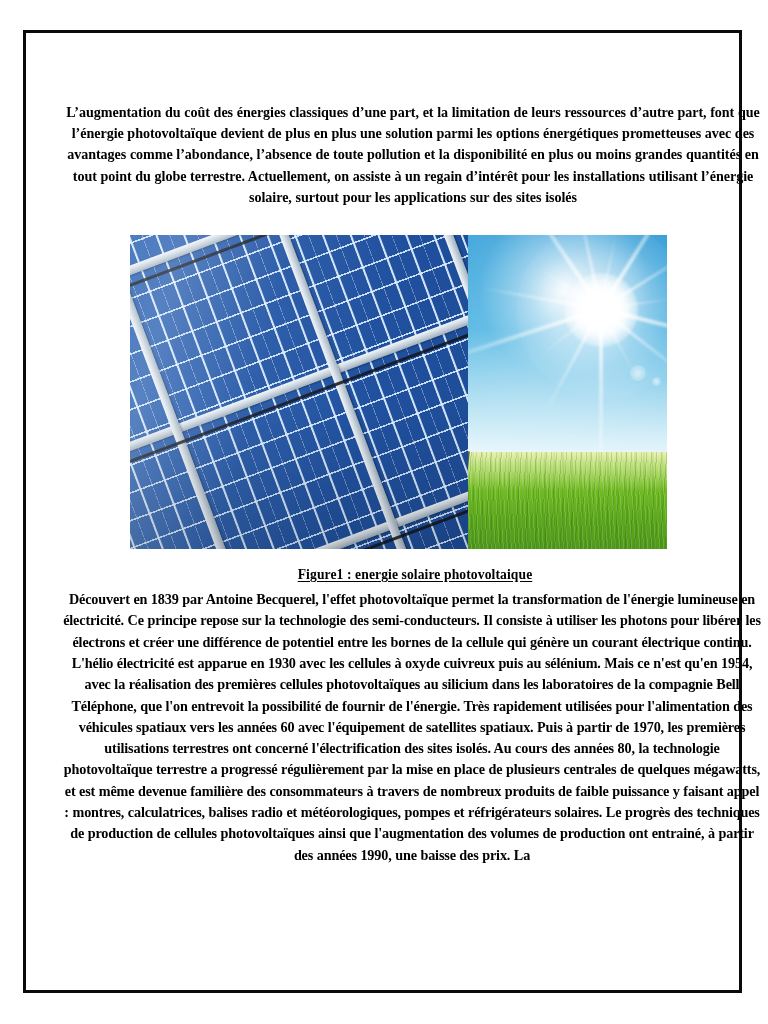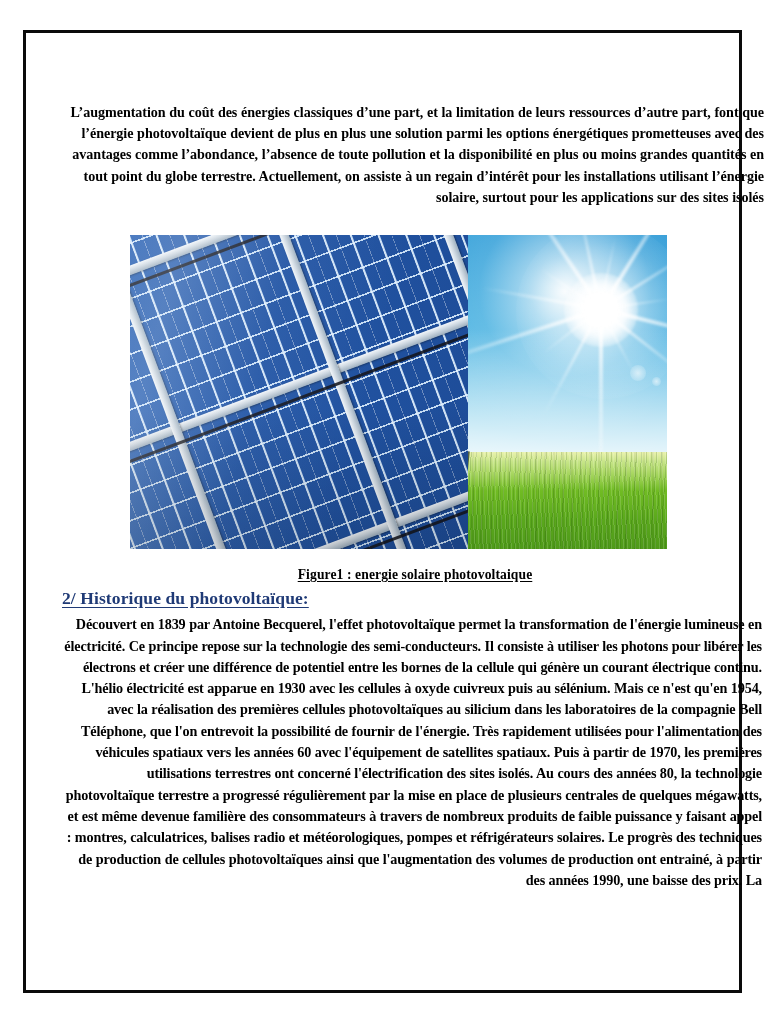--- a/index.html
+++ b/index.html
@@ -64,21 +64,21 @@
     line-height: 1.1;
   }
 
   
   .doc-para {
     font-family: "Liberation Serif", "DejaVu Serif", serif;
     font-weight: bold;
     font-size: 14.2px;
     line-height: 21.2px;
     color: #000000;
-    text-align: right;
+    text-align: center;
     margin: 0;
     width: 700px;
     letter-spacing: -0.05px;
     word-spacing: 0.2px;
   }
   #para-intro {
     padding-top: 17px;
     width: 702px;
     font-size: 14.1px;
   }
@@ -352,19 +352,18 @@
               <div class="panel-sheen"></div>
               <div class="panel-shade"></div>
             </div>
           </div>
 
         </div>
 
         <div id="figure-caption">Figure1 : energie solaire photovoltaique</div>
       </div>
 
-      <h2 id="heading-historique" class="doc-heading">2/ Historique du photovoltaïque:</h2>
 
       <p id="para-historique" class="doc-para"> Découvert en 1839 par Antoine Becquerel, l'effet photovoltaïque permet la transformation de l'énergie lumineuse en électricité. Ce principe repose sur la technologie des semi-conducteurs. Il consiste à utiliser les photons pour libérer les électrons et créer une différence de potentiel entre les bornes de la cellule qui génère un courant électrique continu. L'hélio électricité est apparue en 1930 avec les cellules à oxyde cuivreux puis au sélénium. Mais ce n'est qu'en 1954, avec la réalisation des premières cellules photovoltaïques au silicium dans les laboratoires de la compagnie Bell Téléphone, que l'on entrevoit la possibilité de fournir de l'énergie. Très rapidement utilisées pour l'alimentation des véhicules spatiaux vers les années 60 avec l'équipement de satellites spatiaux. Puis à partir de 1970, les premières utilisations terrestres ont concerné l'électrification des sites isolés. Au cours des années 80, la technologie photovoltaïque terrestre a progressé régulièrement par la mise en place de plusieurs centrales de quelques mégawatts, et est même devenue familière des consommateurs à travers de nombreux produits de faible puissance y faisant appel : montres, calculatrices, balises radio et météorologiques, pompes et réfrigérateurs solaires. Le progrès des techniques de production de cellules photovoltaïques ainsi que l'augmentation des volumes de production ont entrainé, à partir des années 1990, une baisse des prix. La</p>
 
     </div>
   </div>
 </div>
 
 </body></html>

